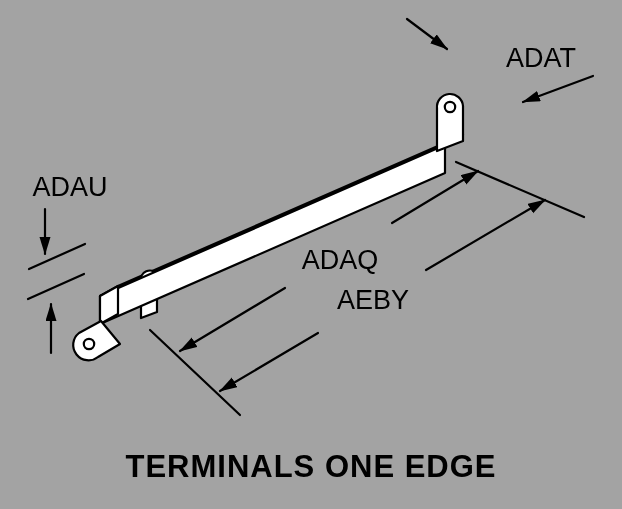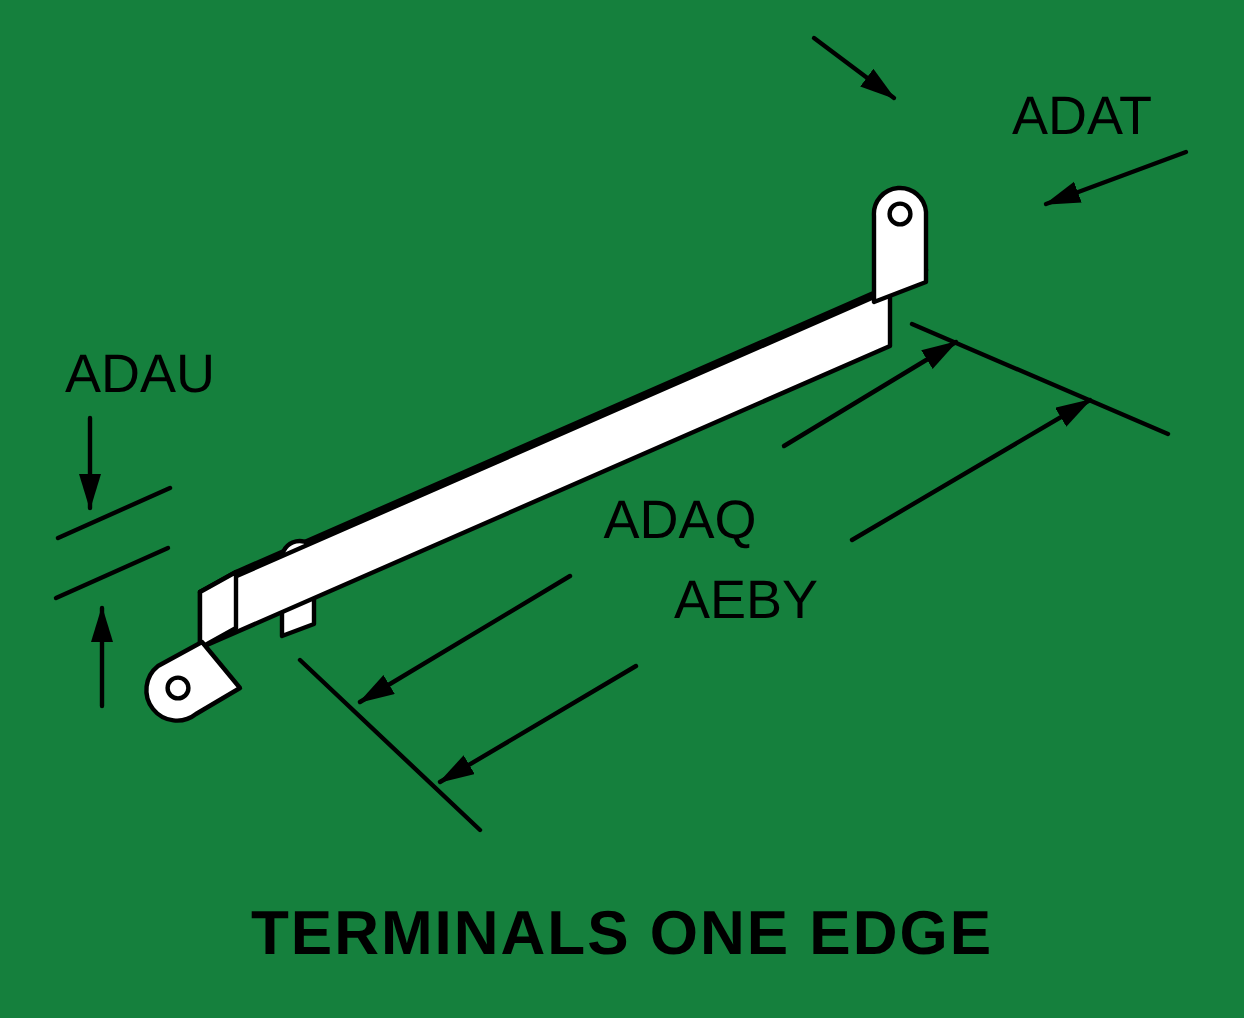--- a/index.html
+++ b/index.html
@@ -4,21 +4,21 @@
 <style>
   html, body {
     margin: 0;
     padding: 0;
     background: #ffffff;
   }
   .page {
     position: relative;
     width: 622px;
     height: 509px;
-    background: #15803d;
+    background: #a3a3a3;
     overflow: hidden;
     font-family: "Liberation Sans", sans-serif;
   }
   svg {
     display: block;
   }
   .line {
     stroke: #000000;
     stroke-width: 2.2;
     fill: none;

